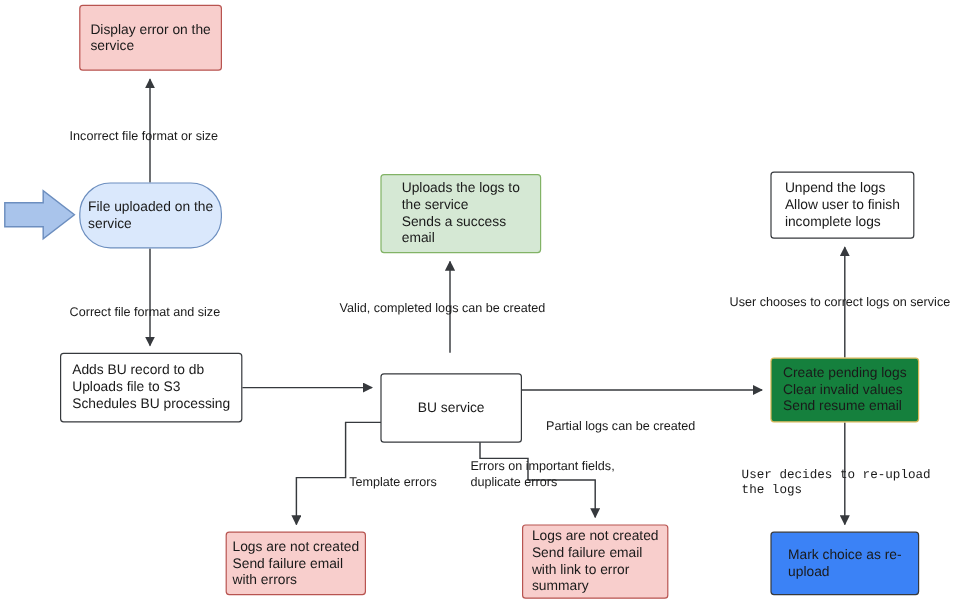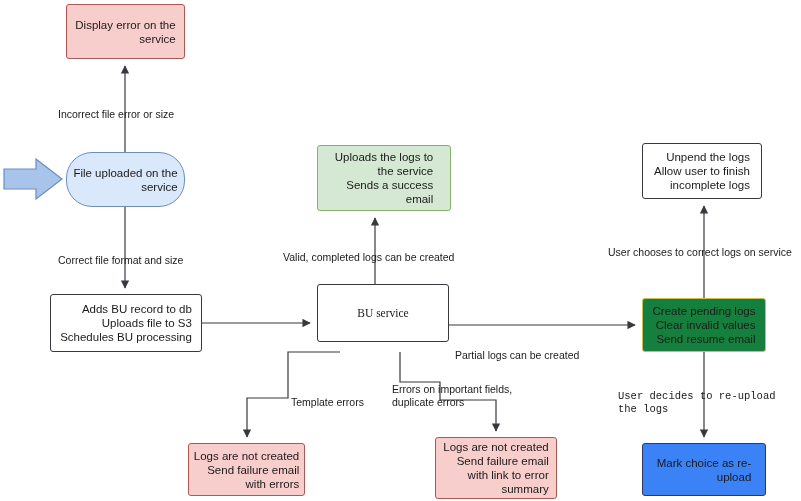--- a/index.html
+++ b/index.html
@@ -24,21 +24,21 @@
     pointer-events: none;
   }
   .node {
     position: absolute;
     box-sizing: border-box;
     border: 1px solid #36393d;
     border-radius: 3px;
     display: flex;
     align-items: center;
     justify-content: center;
-    text-align: right;
+    text-align: left;
     font-size: 11.5px;
     line-height: 14px;
     color: #1a1a1a;
     white-space: pre-line;
     padding: 2px 4px;
   }
   .edge-label {
     position: absolute;
     font-size: 10.5px;
     line-height: 13px;
@@ -99,21 +99,21 @@
 Schedules BU processing</span>
   </div>
 
   <div class="node" style="left:317px; top:145px; width:134px; height:66px; background:#d5e8d4; border-color:#82b366;">
     <span>Uploads the logs to
 the service
 Sends a success
 email</span>
   </div>
 
-  <div class="node" style="left:317px; top:284px; width:132px; height:58px; background:#ffffff; border-color:#36393d;font-family:Liberation Serif, serif;">
+  <div class="node" style="left:317px; top:311px; width:118px; height:58px; background:#ffffff; border-color:#36393d;">
     <span>BU service</span>
   </div>
 
   <div class="node" style="left:188px; top:443px; width:117px; height:53px; background:#f8cecc; border-color:#b85450;">
     <span>Logs are not created
 Send failure email
 with errors</span>
   </div>
 
   <div class="node" style="left:435px; top:437px; width:122px; height:62px; background:#f8cecc; border-color:#b85450;">
@@ -133,21 +133,21 @@
     <span>Create pending logs
 Clear invalid values
 Send resume email</span>
   </div>
 
   <div class="node" style="left:642px; top:443px; width:124px; height:53px; background:#3b82f6; border-color:#36393d;">
     <span>Mark choice as re-
 upload</span>
   </div>
 
-  <div class="edge-label" style="left:58px; top:108px; width:175px;">Incorrect file error or size</div>
+  <div class="edge-label" style="left:58px; top:108px; width:175px;">Incorrect file format or size</div>
 
   <div class="edge-label" style="left:58px; top:254px; width:175px;">Correct file format and size</div>
 
   <div class="edge-label" style="left:283px; top:251px; width:200px;">Valid, completed logs can be created</div>
 
   <div class="edge-label" style="left:455px; top:321px; width:145px;margin-top:28px;">Partial logs can be created</div>
 
   <div class="edge-label" style="left:291px; top:396px; width:95px;">Template errors</div>
 
   <div class="edge-label" style="left:392px; top:383px; width:135px;">Errors on important fields,

